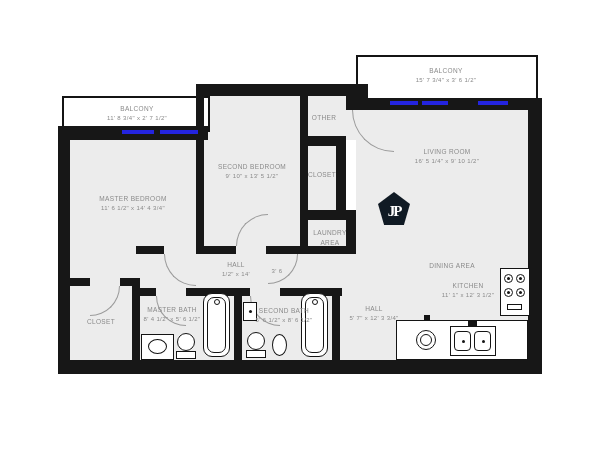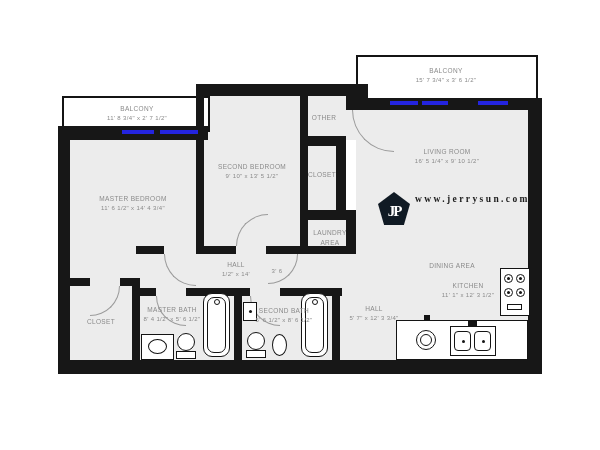--- a/index.html
+++ b/index.html
@@ -208,17 +208,16 @@
   </div>
   <div class="lbl" style="left:101px;top:317px;">
     <div>CLOSET</div>
   </div>
 
   <div class="logo">
     <div class="pent" style="background:#101a24;">
       <span>JP</span>
     </div>
     <div class="logo-text">
-      <div class="site">www.jerrysun.com</div>
     </div>
   </div>
 
 </div>
 
 </body></html>

